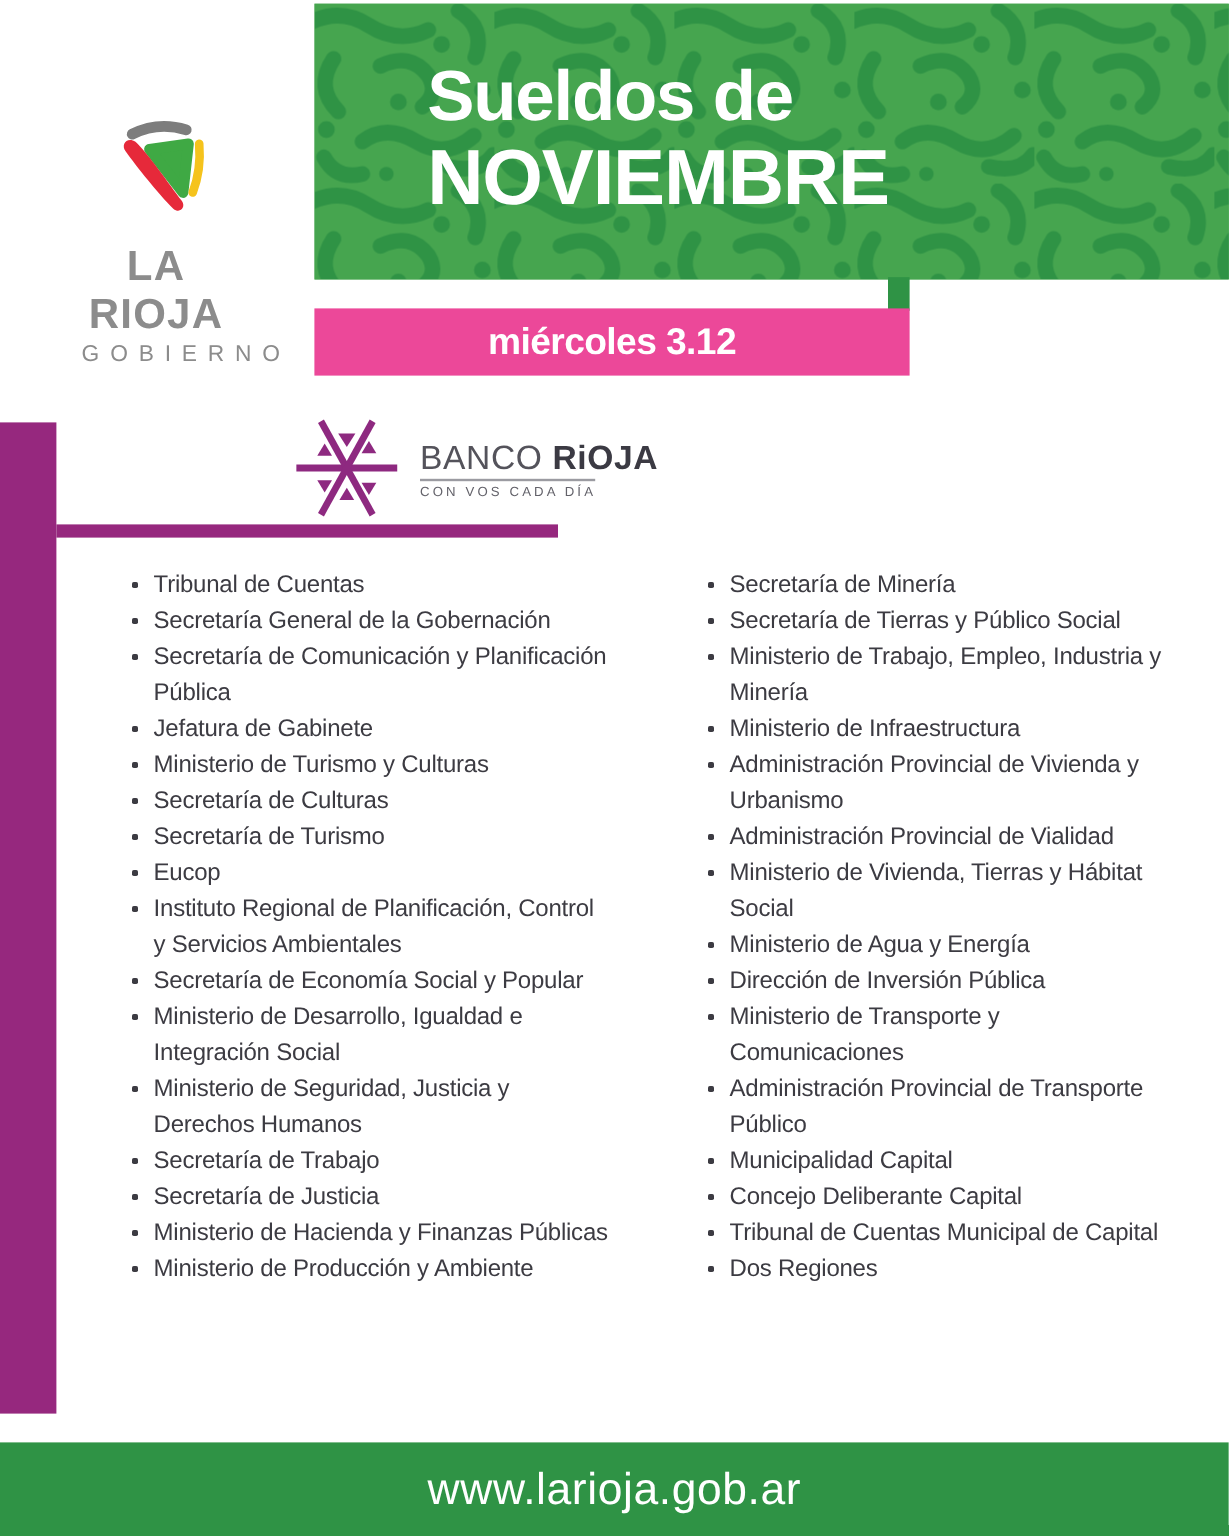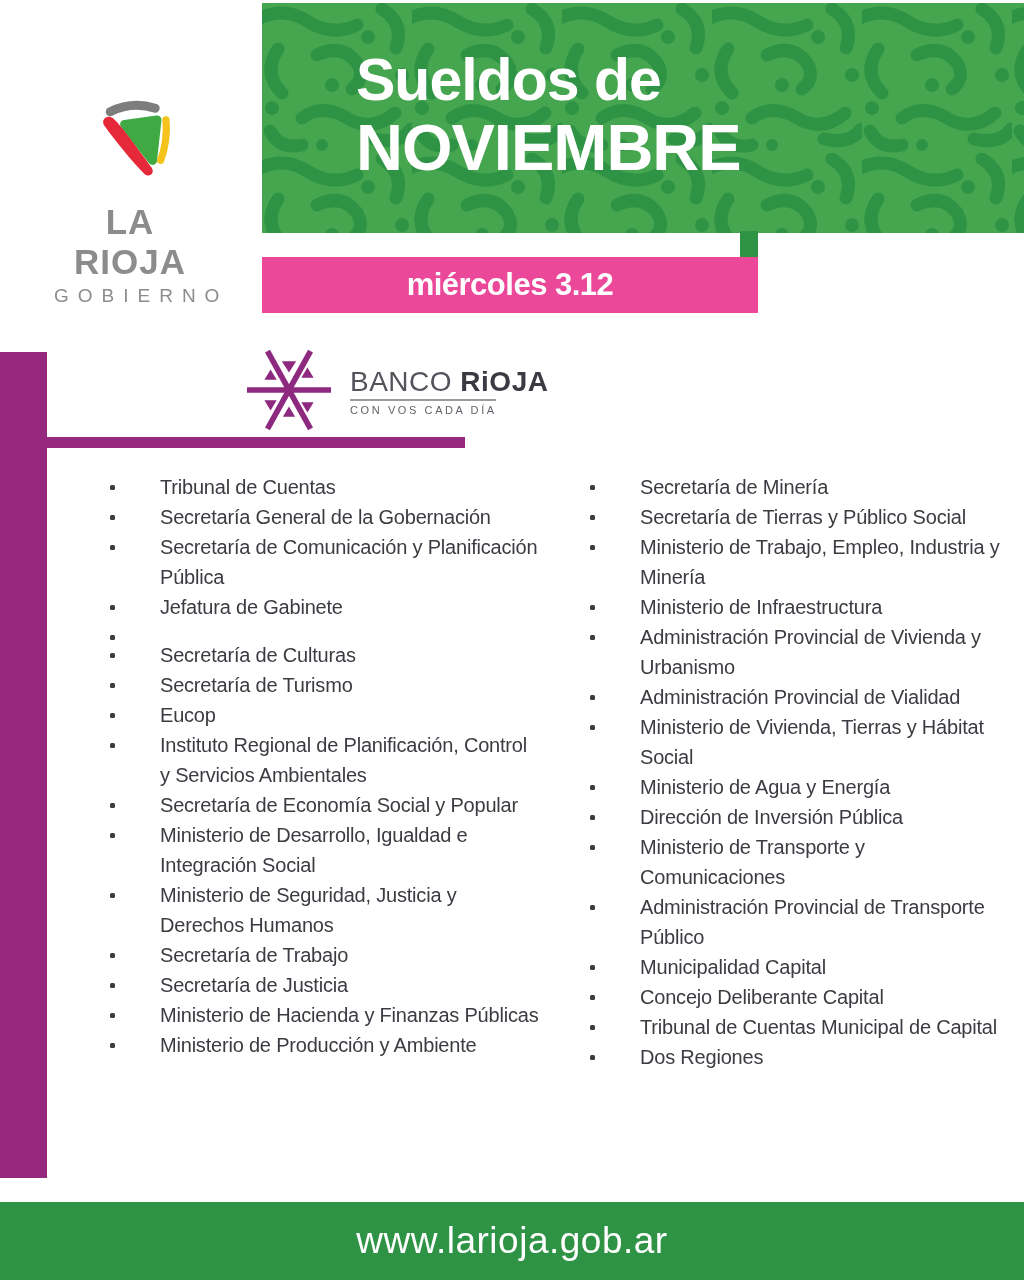--- a/index.html
+++ b/index.html
@@ -3,21 +3,21 @@
 <meta charset="utf-8">
 <style>
   * { margin:0; padding:0; box-sizing:border-box; }
   body { background:#ffffff; font-family:"Liberation Sans", sans-serif; }
   .page { position:relative; width:1024px; height:1280px; background:#ffffff; overflow:hidden; }
 
   
   .gov-logo { position:absolute; left:48px; top:92px; width:164px; text-align:center; }
   .gov-mark { width:112px; height:108px; margin:0 auto; display:block; }
   .gov-name { font-size:35px; font-weight:700; color:#8C8C8C; letter-spacing:1px; margin-top:2px; }
-  .gov-sub  { font-size:19px; font-weight:400; color:#8C8C8C; letter-spacing:9px; margin-top:3px; margin-left:6px; }
+  .gov-sub  { font-size:19px; font-weight:400; color:#8C8C8C; letter-spacing:9px; margin-top:3px; margin-left:20px; }
 
   
   .banner { position:absolute; left:262px; top:3px; width:794px; height:230px; background:#46A54F; overflow:hidden; }
   .banner svg.pattern { position:absolute; left:0; top:0; width:100%; height:100%; }
   .banner-title { position:absolute; left:94px; top:44px; color:#ffffff; font-weight:700; letter-spacing:-1px; }
   .banner-title .line1 { font-size:59px; line-height:66px; }
   .banner-title .line2 { font-size:65px; line-height:70px; }
 
   
   .date-bar { position:absolute; left:262px; top:257px; width:496px; height:56px; background:#ec4899;
@@ -36,21 +36,21 @@
   .bank-word .bold  { font-weight:700; color:#3B3A43; }
   .bank-divider { position:absolute; left:350px; top:399px; width:146px; height:2px; background:#9B9BA1; }
   .bank-tagline { position:absolute; left:350px; top:404px; width:146px; text-align:center; white-space:nowrap;
                   font-size:11px; letter-spacing:2.6px; color:#63626A; font-weight:400; }
 
   
   .col { position:absolute; top:472px; list-style:none; font-size:20px; line-height:30px;
          color:#3C3B42; letter-spacing:-0.2px; font-weight:400; }
   .col-left  { left:110px; width:462px; }
   .col-right { left:590px; width:428px; }
-  .col li { display:flex; align-items:flex-start;gap:32px; }
+  .col li { display:flex; align-items:flex-start; }
   .col .dot { flex:0 0 auto; width:5px; height:5px; background:#3C3B42; border-radius:1.5px; margin:13px 13px 0 0; }
   .col .txt { white-space:pre-line; }
 
   
   .footer { position:absolute; left:0; top:1202px; width:1024px; height:78px; background:#2F9345;
             display:flex; align-items:center; justify-content:center; }
   .footer span { color:#ffffff; font-size:37px; font-weight:400; letter-spacing:0.5px; }
 </style>
 </head>
 <body>
@@ -150,20 +150,21 @@
 Pública</span>
       </li>
 
       <li>
         <span class="dot"></span>
         <span class="txt">Jefatura de Gabinete</span>
       </li>
 
       <li>
         <span class="dot"></span>
+        <span class="txt">Ministerio de Turismo y Culturas</span>
       </li>
 
       <li>
         <span class="dot"></span>
         <span class="txt">Secretaría de Culturas</span>
       </li>
 
       <li>
         <span class="dot"></span>
         <span class="txt">Secretaría de Turismo</span>

